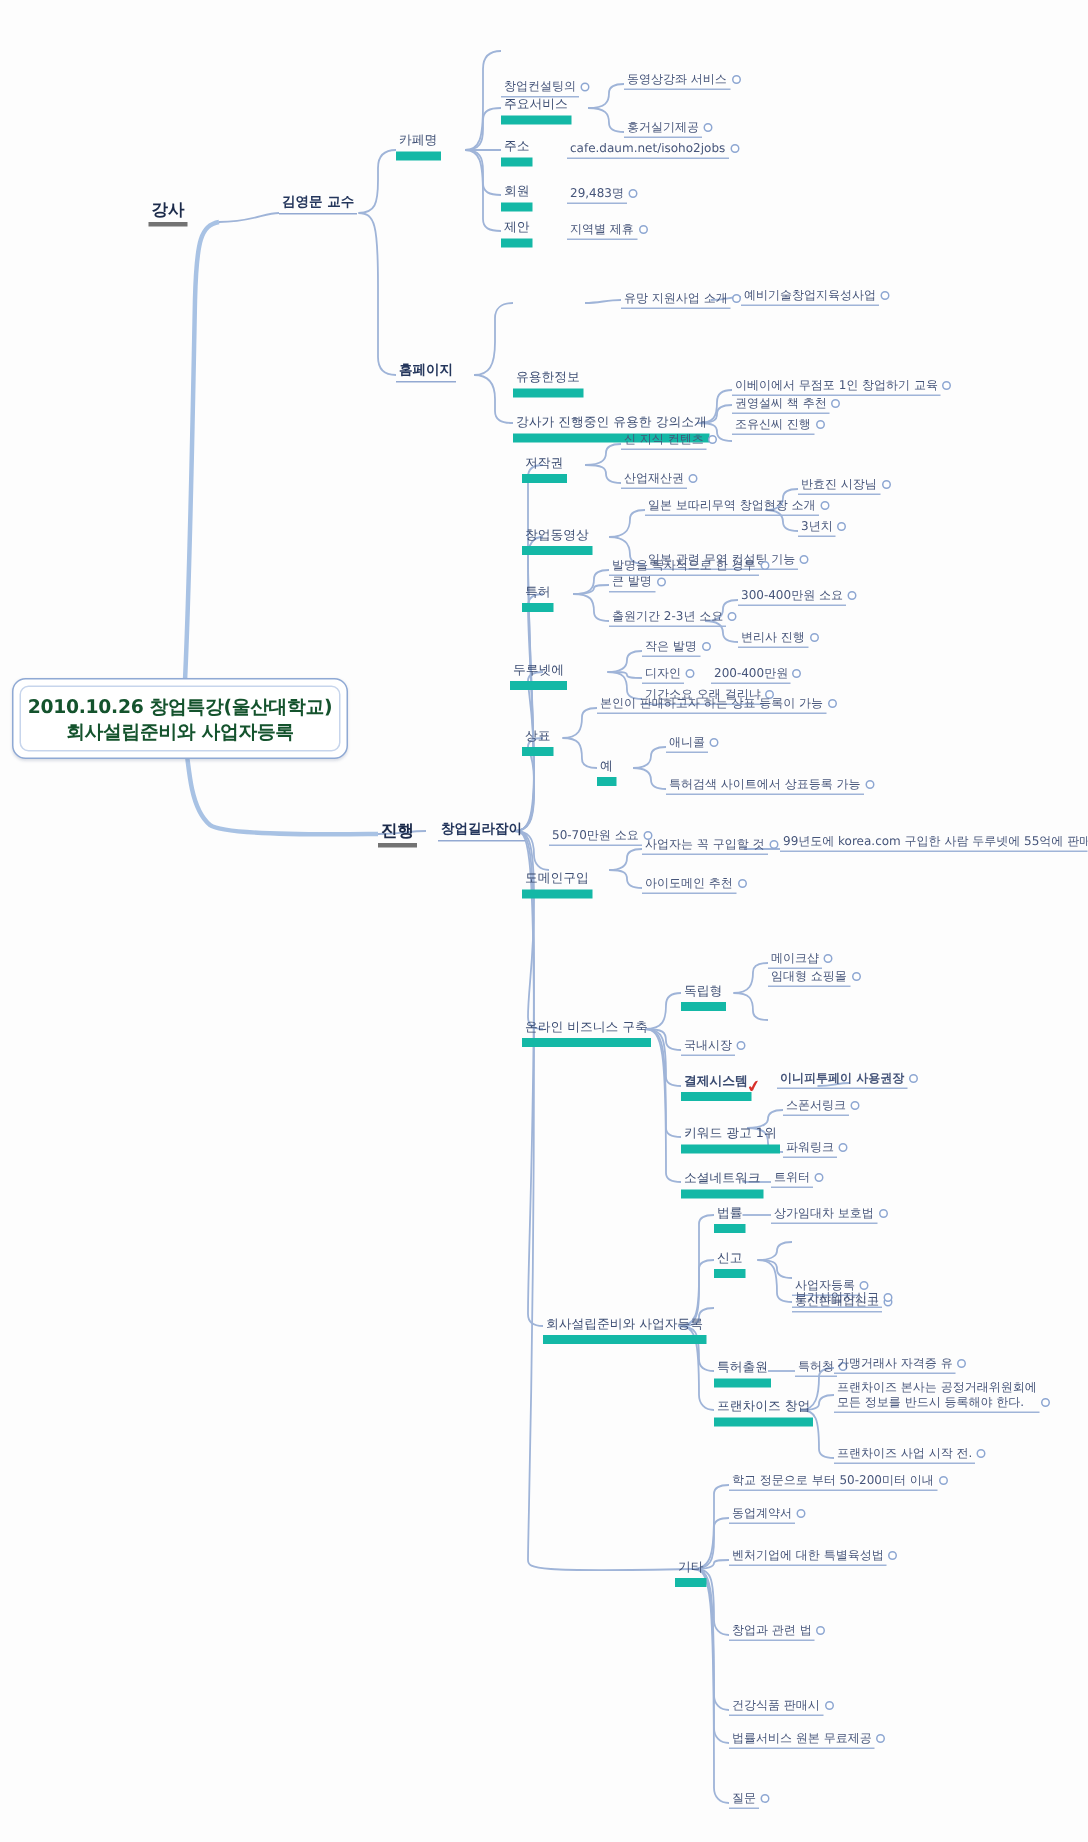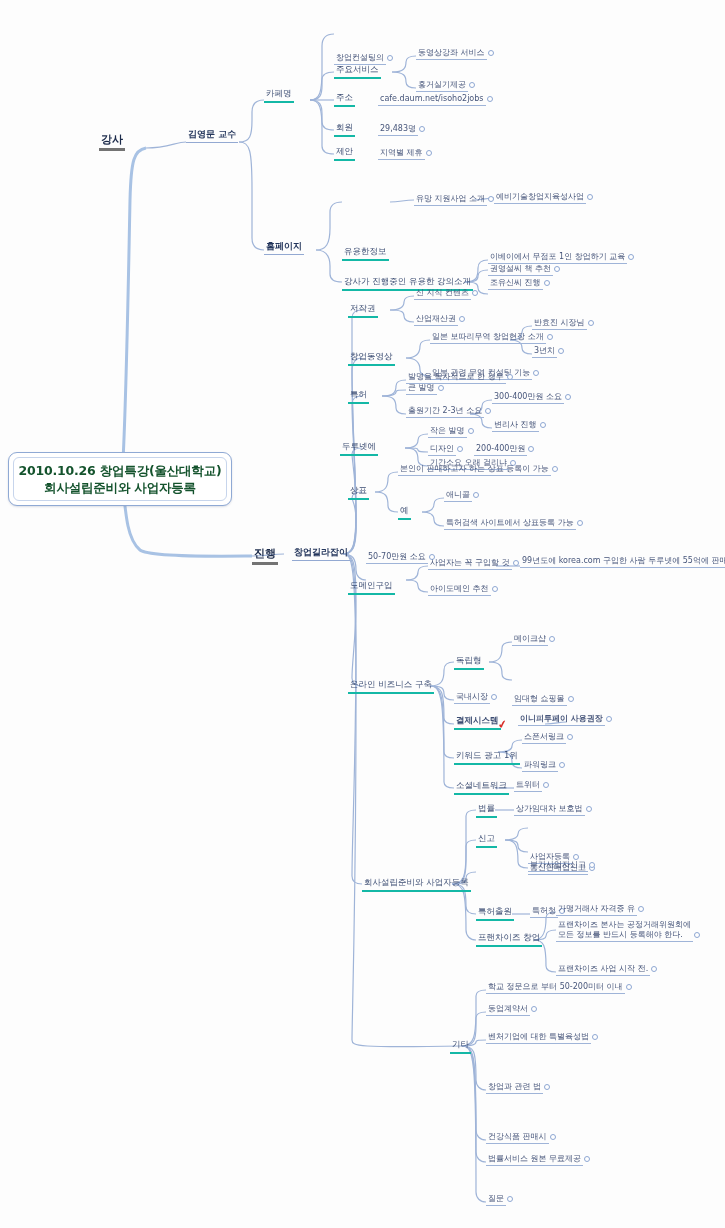--- a/index.html
+++ b/index.html
@@ -23,21 +23,21 @@
     border:1px solid #8ea7d2;background:#fff;
     vertical-align:-1px;margin-left:1px;
   }
   .leaf.two .txt{white-space:pre;line-height:10px;}
 
   .lvl1{font-size:11px;font-weight:bold;color:#1b2a4a;}
   .lvl1 .txt{border-bottom:3px solid #737373;}
   .lvl2{font-size:9px;font-weight:bold;color:#24365c;}
   .lvl2 .txt{border-bottom:1px solid #93a9d2;}
   .lvl3{font-size:8.5px;color:#3b4c72;}
-  .lvl3 .txt{border-bottom:2px solid #14b8a6;}
+  .lvl3 .txt{border-bottom:6px solid #14b8a6;}
 
   .strong .txt{font-weight:bold;}
 
   
   #root{
     position:absolute;left:8px;top:452px;width:222px;height:52px;
     border:1px solid #8fa9d4;border-radius:9px;background:#ffffff;
     box-shadow:0 1px 2px rgba(60,80,120,.18);
     display:flex;flex-direction:column;align-items:center;justify-content:center;
   }
@@ -339,21 +339,21 @@
 
   <div class="node lvl3" style="left:348px;top:679px;">
     <span class="txt">온라인 비즈니스 구축</span>
   </div>
   <div class="node lvl3" style="left:454px;top:655px;">
     <span class="txt">독립형</span>
   </div>
   <div class="node leaf" style="left:512px;top:634px;">
     <span class="txt">메이크샵</span><span class="dot"></span>
   </div>
-  <div class="node leaf" style="left:512px;top:694px;">
+  <div class="node leaf" style="left:512px;top:646px;">
     <span class="txt">임대형 쇼핑몰</span><span class="dot"></span>
   </div>
   <div class="node leaf" style="left:454px;top:692px;">
     <span class="txt">국내시장</span><span class="dot"></span>
   </div>
   <div class="node lvl3 strong" style="left:454px;top:715px;">
     <span class="txt">결제시스템</span>
   </div>
   <div class="node" style="left:497px;top:712px;">
     <span class="check">✔</span>

